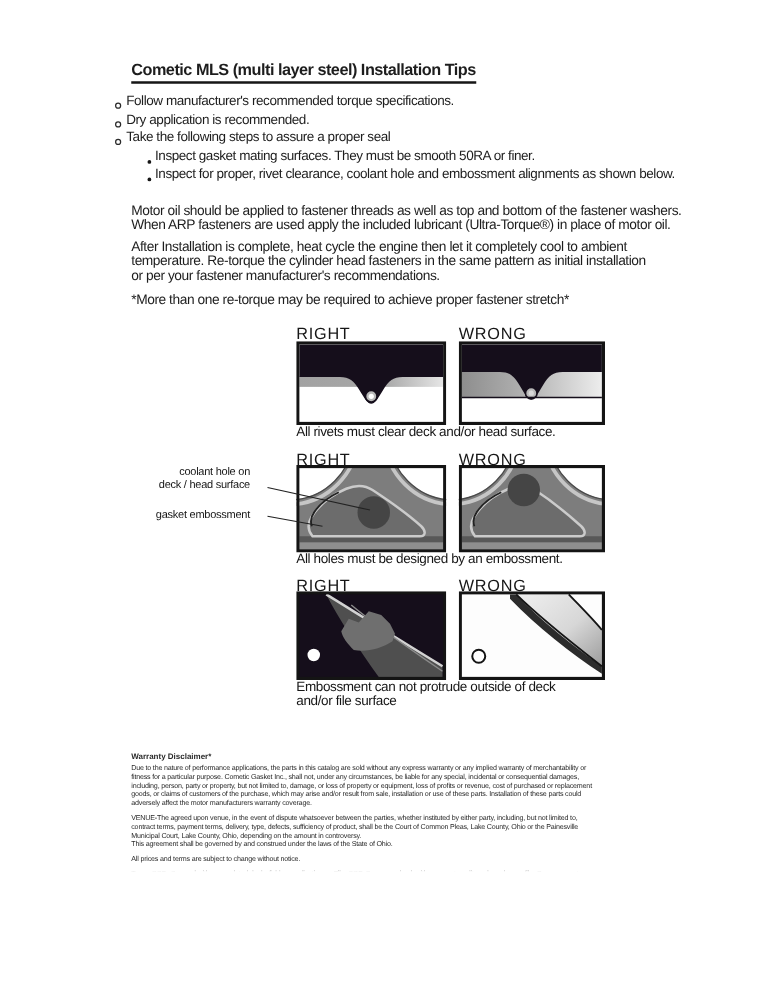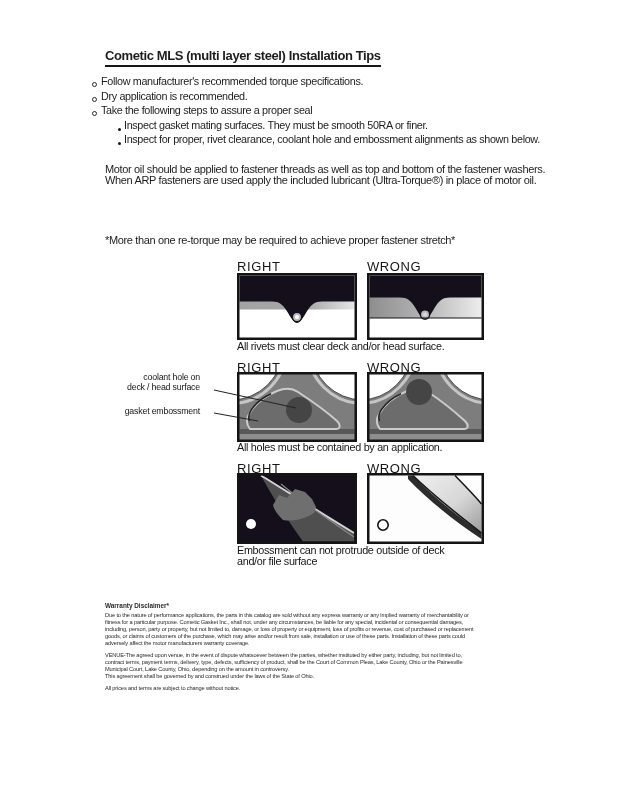--- a/index.html
+++ b/index.html
@@ -66,20 +66,23 @@
       <span>Inspect gasket mating surfaces.  They must be smooth 50RA or finer.</span>
     </div>
     <div class="tip-row">
       <span class="dot"></span>
       <span>Inspect for proper, rivet clearance, coolant hole and embossment alignments as shown below.</span>
     </div>
   </div>
 
   <div class="bodypara p1">Motor oil should be applied to fastener threads as well as top and bottom of the fastener washers.
 When ARP fasteners are used apply the included lubricant (Ultra-Torque®) in place of motor oil.</div>
+  <div class="bodypara p2">After Installation is complete, heat cycle the engine then let it completely cool to ambient
+temperature. Re-torque the cylinder head fasteners in the same pattern as initial installation
+or per your fastener manufacturer's recommendations.</div>
   <div class="bodypara note">*More than one re-torque may be required to achieve proper fastener stretch*</div>
 
   <div class="rw-label" style="left:237px;top:230px;width:120px;">RIGHT</div>
   <div class="rw-label" style="left:367px;top:230px;width:117px;">WRONG</div>
 
   <svg class="diag-box" style="left:237px;top:244px;" width="120" height="67" viewBox="0 0 120 67">
     <defs>
       <linearGradient id="g1" x1="0" y1="0" x2="1" y2="0">
         <stop offset="0" stop-color="#a2a2a2"></stop>
           <stop offset="0.6" stop-color="#a8a8a8"></stop>
@@ -146,21 +149,21 @@
 
   <div class="callout" style="top:344px;">coolant hole on
 deck / head surface</div>
   <div class="callout" style="top:378px;">gasket embossment</div>
 
   <svg class="leader" width="230" height="70" viewBox="0 0 230 70">
     <line x1="114" y1="21" x2="196" y2="39" stroke="#222222" stroke-width="1"></line>
     <line x1="114" y1="44" x2="158" y2="52" stroke="#222222" stroke-width="1"></line>
   </svg>
 
-  <div class="caption" style="top:413px;">All holes must be contained by an application.</div>
+  <div class="caption" style="top:413px;">All holes must be designed by an embossment.</div>
 
   <div class="rw-label" style="left:237px;top:432px;width:120px;">RIGHT</div>
   <div class="rw-label" style="left:367px;top:432px;width:117px;">WRONG</div>
 
   <svg class="diag-box" style="left:237px;top:444px;" width="120" height="71" viewBox="0 0 120 71">
     <rect x="1.25" y="1.25" width="117.5" height="68.5" fill="#150e1b"></rect>
     <path d="M24,2.5 C46,16 84,40 117,60 L117,68.5 L66,68.5 C50,46 34,22 24,2.5 Z" fill="#4f4f4f"></path>
     <path d="M24,2.5 C46,16 84,40 117,60" fill="none" stroke="#d2d2d2" stroke-width="2"></path>
     <path d="M44,11 C62,26 92,47 117,64" fill="none" stroke="#8a8a8a" stroke-width="1.2"></path>
     <path d="M36,32 L42,22 L50,25 L58,16 L68,19 L75,26 L79,34 L77,40 C68,46 56,49 46,47 C41,42 37,37 36,32 Z" fill="#6f6f6f"></path>

